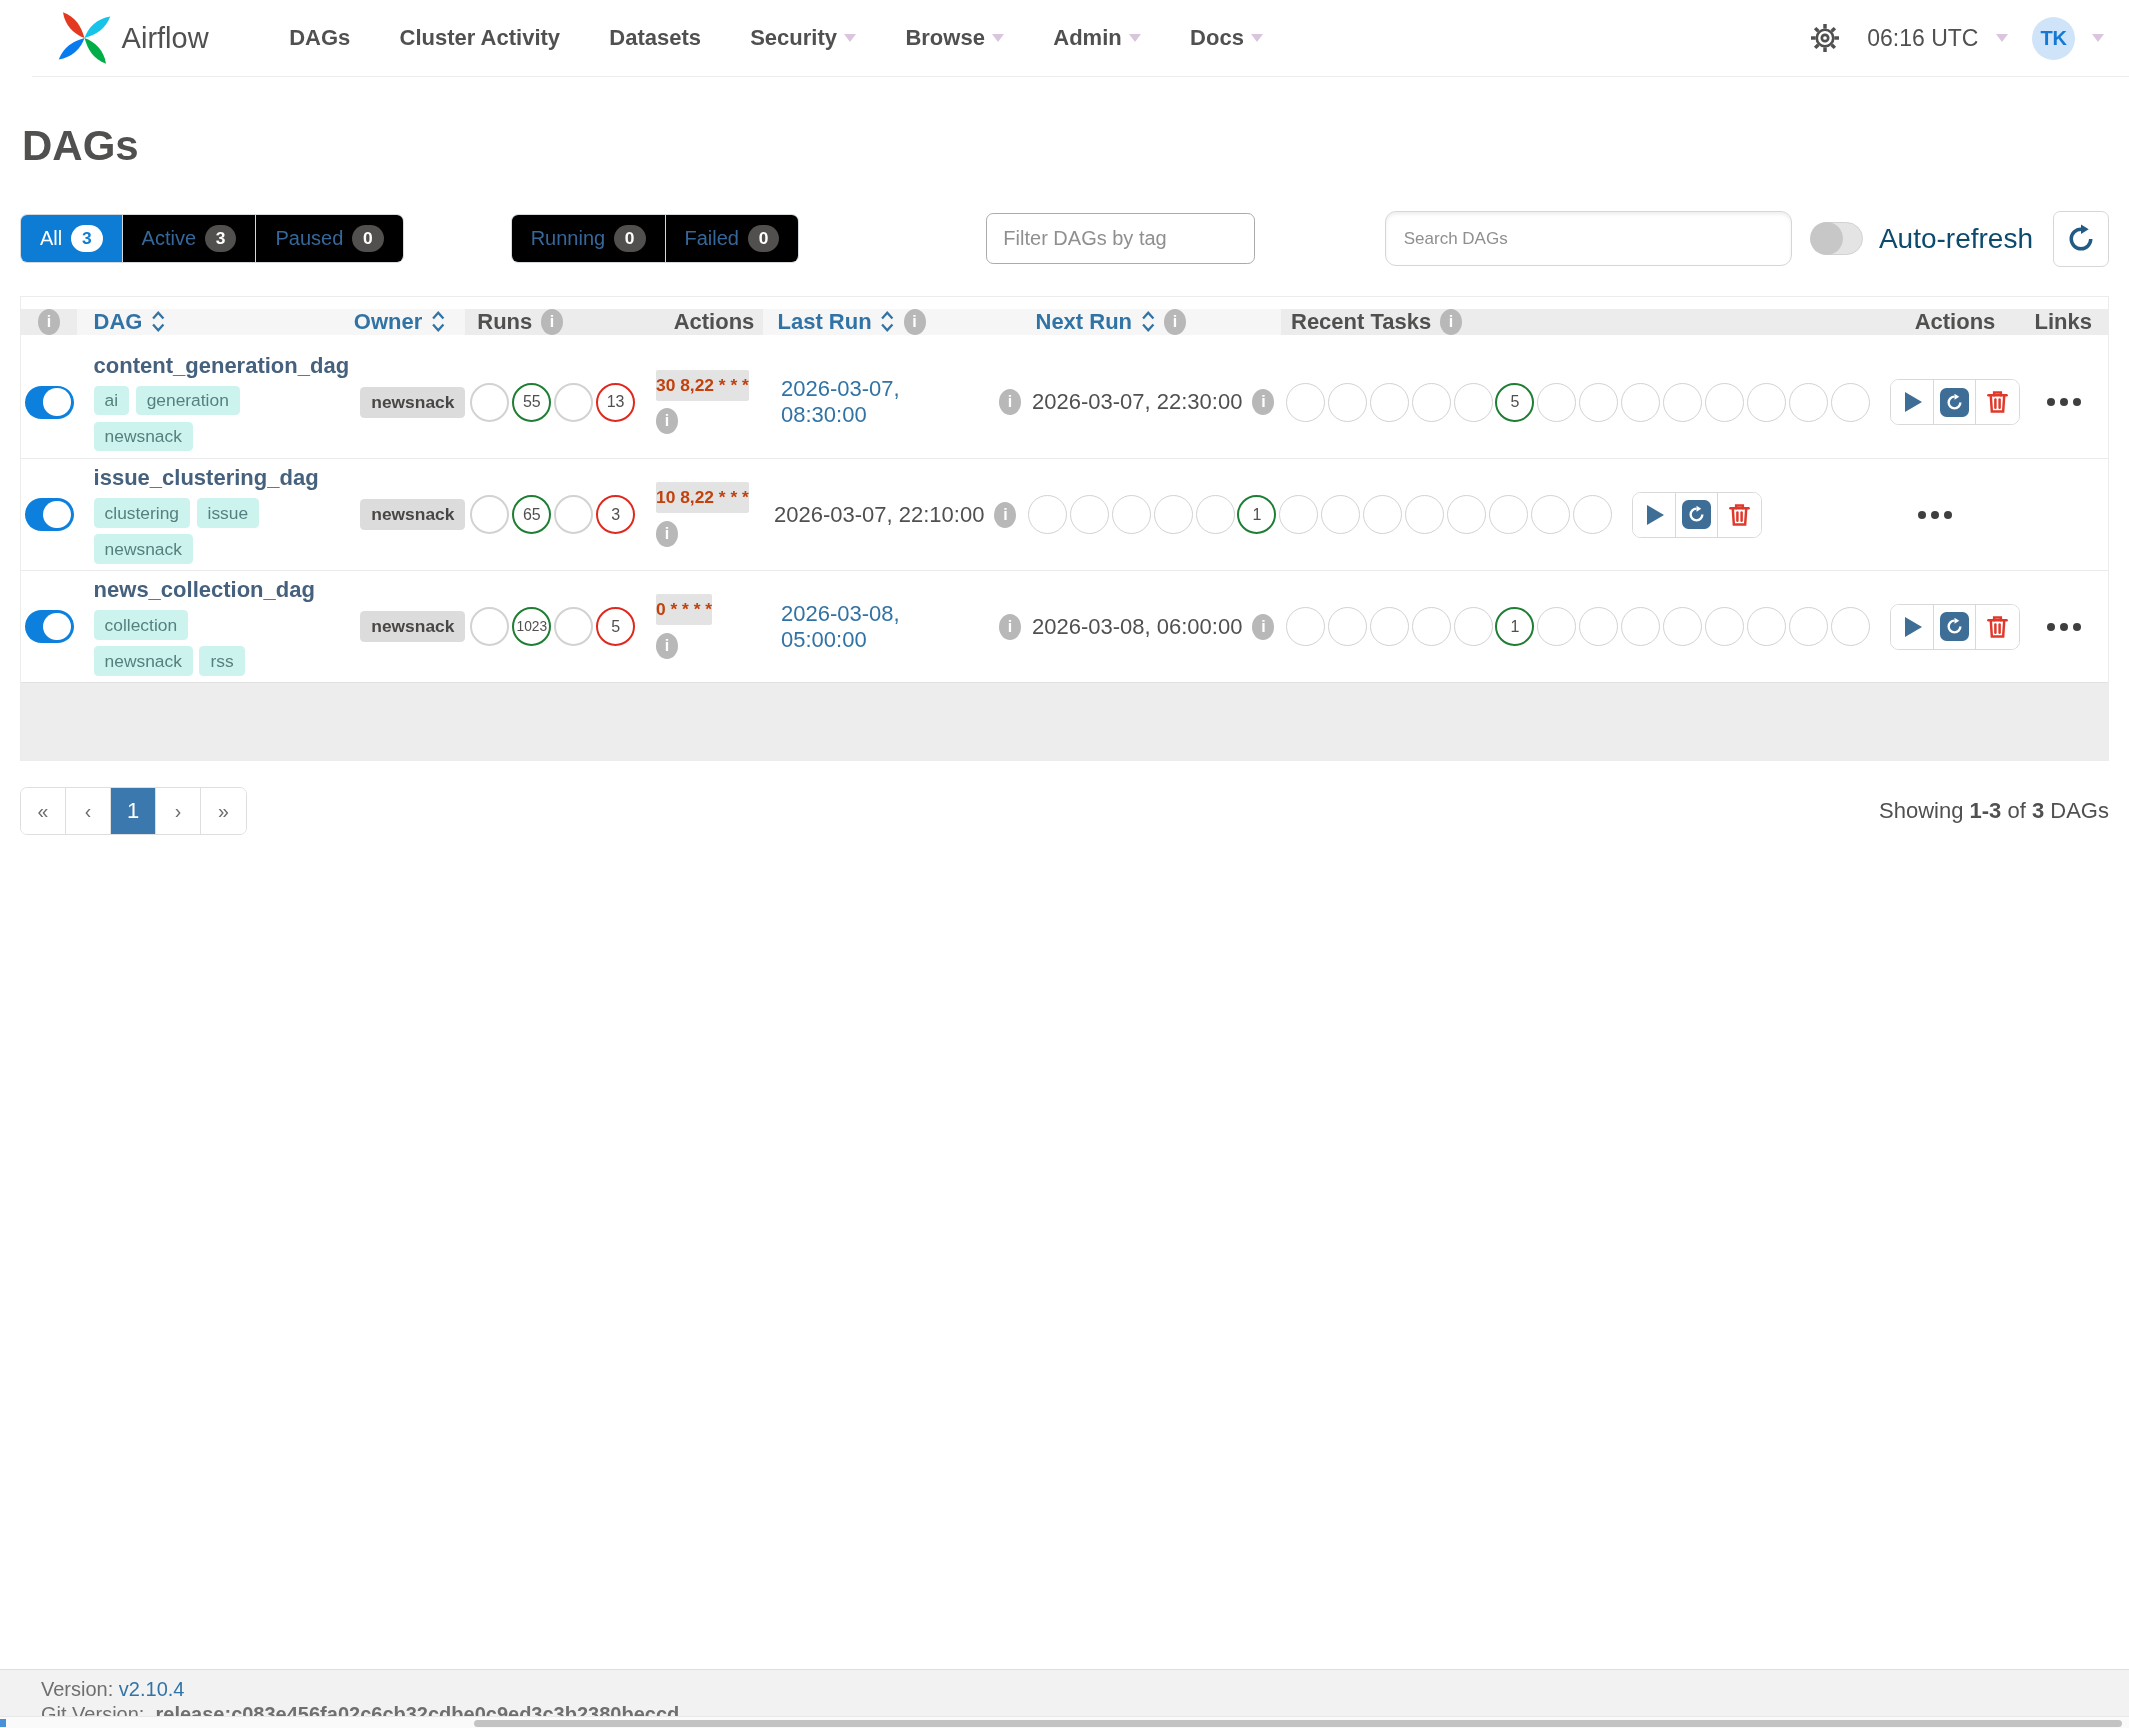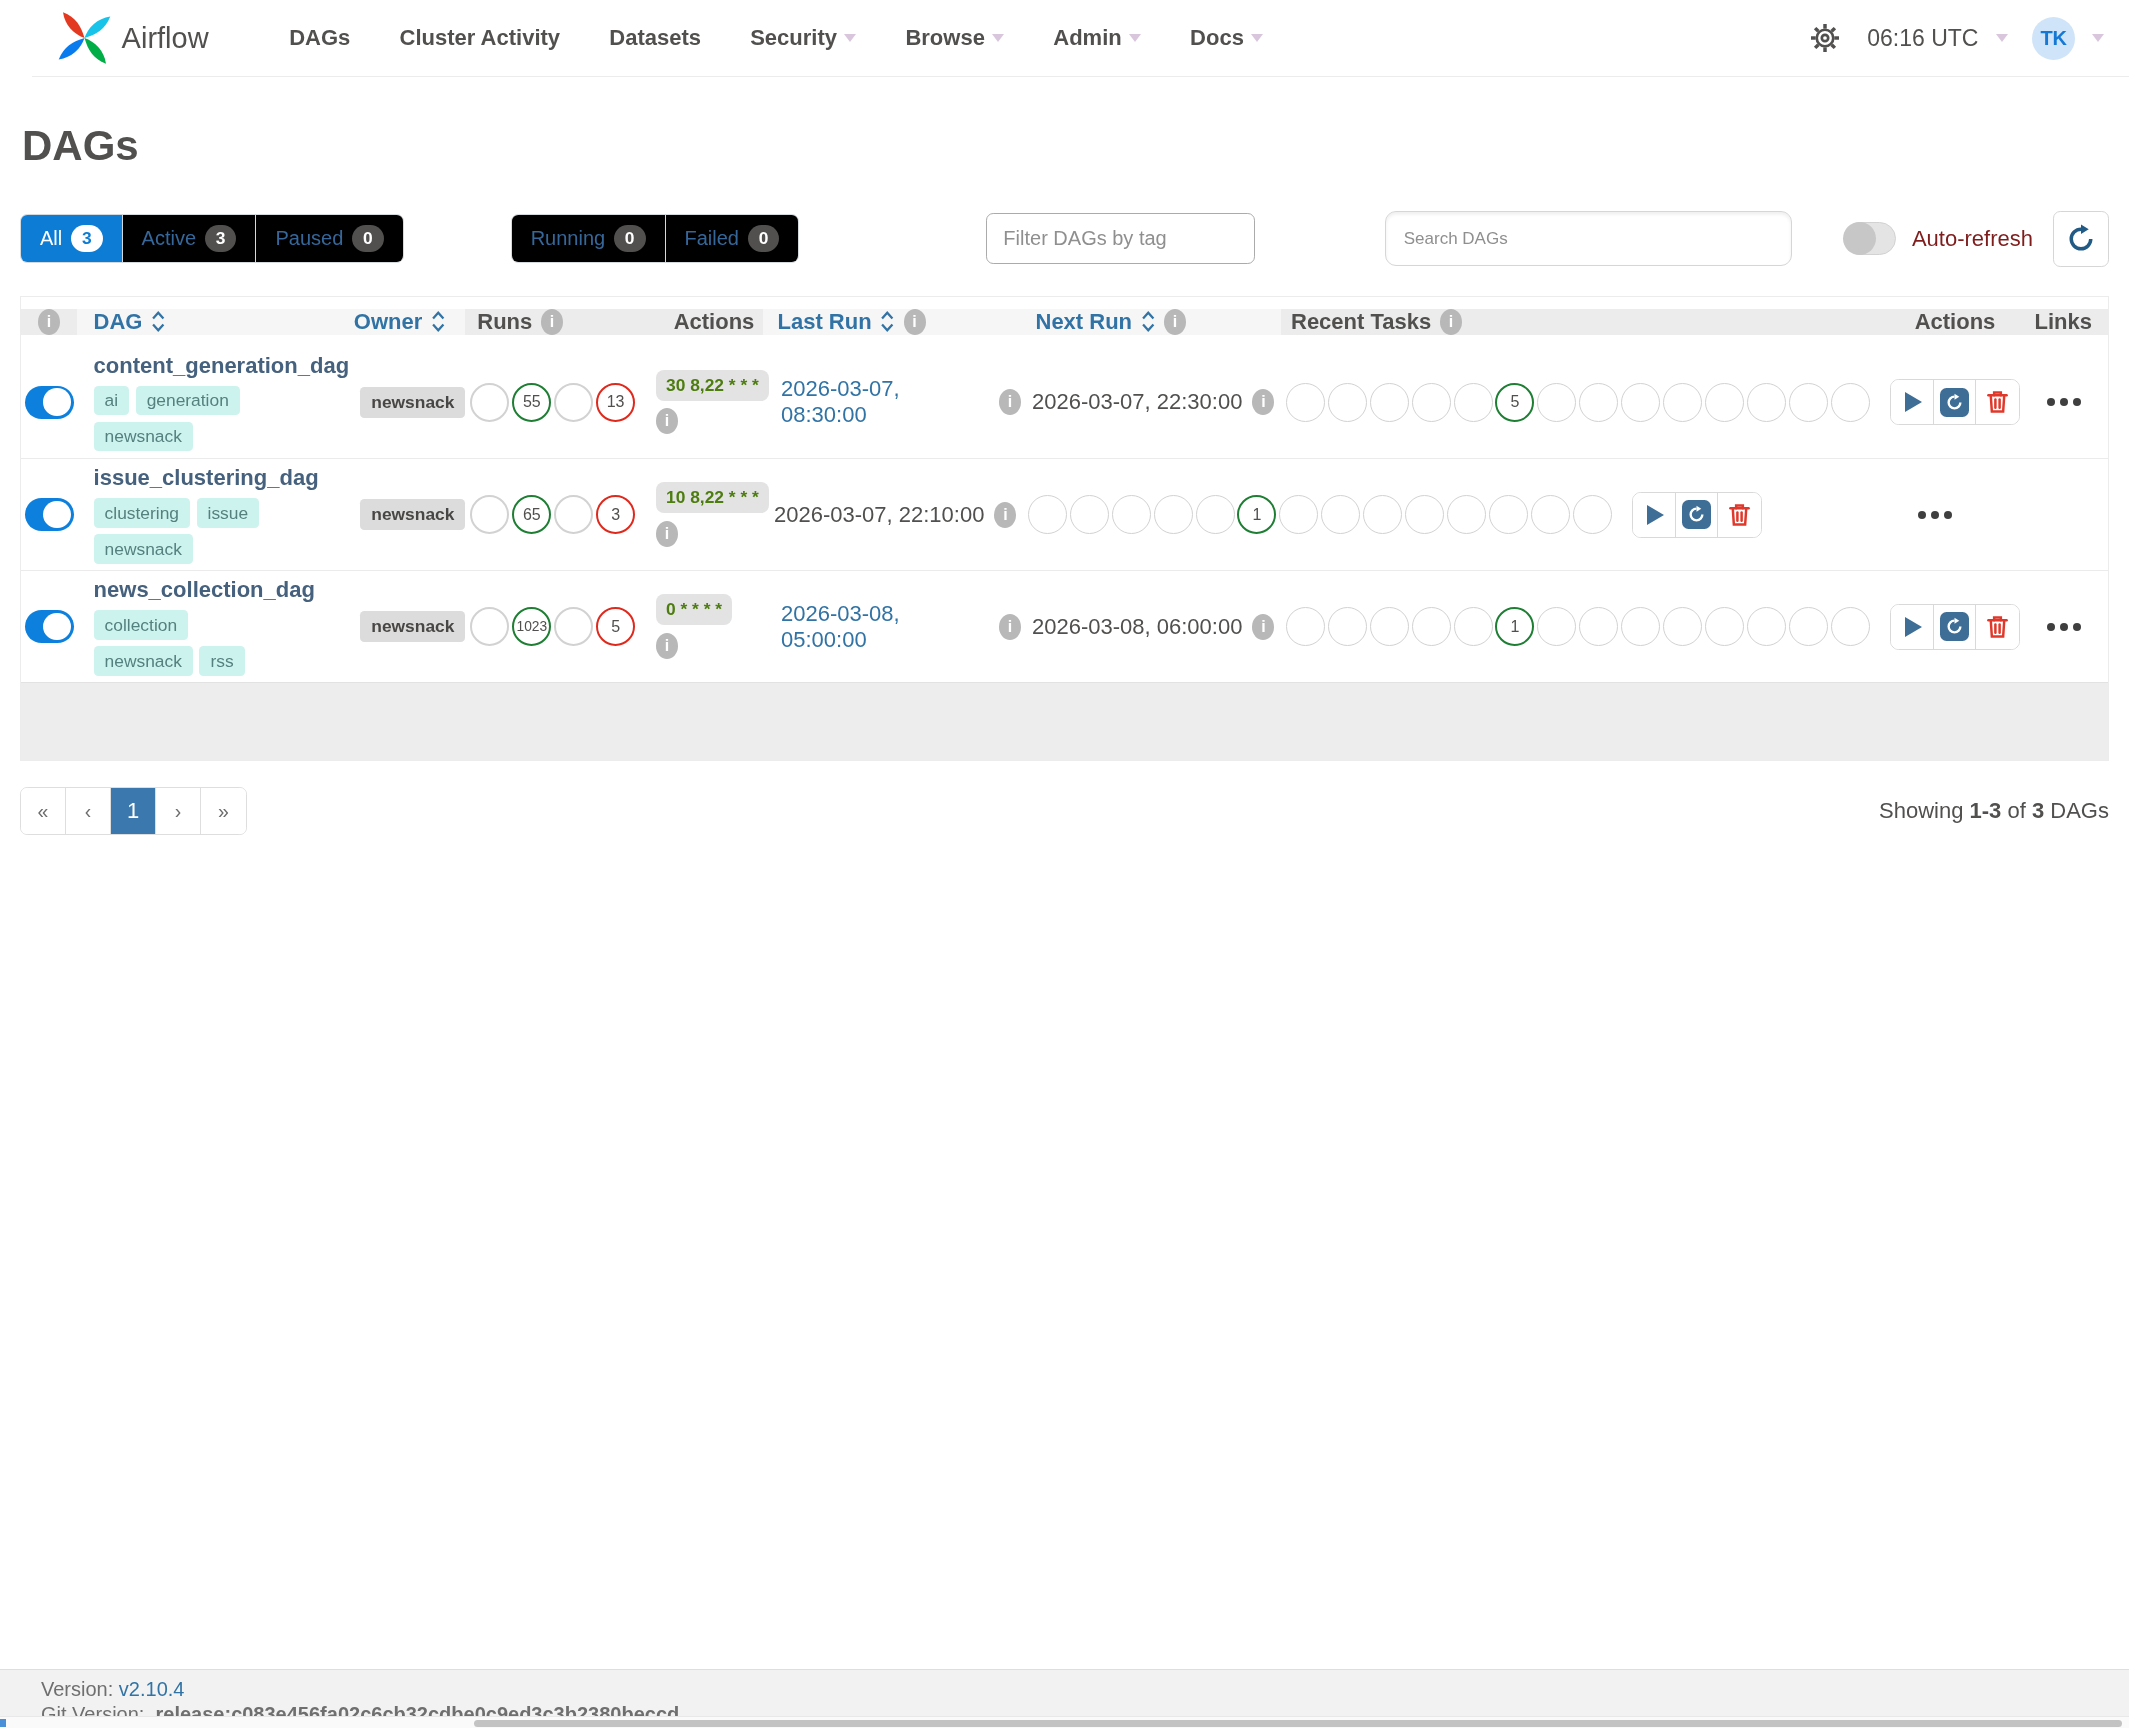--- a/index.html
+++ b/index.html
@@ -32,21 +32,21 @@
   .filter-btn .count-badge { background:#51504f; color:#fff; border-radius:723px; padding:2.9px 11px; font-size:17.4px; font-weight:bold; }
   .filter-btn.active { background:#0d7cd5; color:#fff; }
   .filter-btn.active .count-badge { background:#fff; color:#0d7cd5; }
   .grp-state { margin-left:107px; }
   .tag-filter-input { margin-left:187px; width:269px; height:51px; border:1.4px solid #ababab; border-radius:7.2px; font-size:20px; padding:0 16px; color:#51504f; font-family:inherit; }
   .search-input { margin-left:130px; width:407px; height:55px; border:1.4px solid #d6d6d6; border-radius:11px; font-size:17px; padding:0 17.4px; color:#51504f; box-shadow:inset 0 2.2px 3.6px rgba(0,0,0,0.07); font-family:inherit; }
   .tag-filter-input::placeholder, .search-input::placeholder { color:#8f8f8f; }
   .auto-refresh { margin-left:auto; display:flex; align-items:center; gap:1.4px; }
   .ar-toggle { width:52px; height:33px; border-radius:16.6px; background:#e4e4e4; border:1.4px solid #d2d2d2; position:relative; cursor:pointer; }
   .ar-toggle .knob { position:absolute; left:-1.4px; top:-1.4px; width:33px; height:33px; border-radius:50%; background:#c7c7c7; }
-  .ar-label { font-size:22px; color:#7f1d1d; margin-left:15px; }
+  .ar-label { font-size:28px; color:#0c4a6e; margin-left:15px; }
   .refresh-btn { margin-left:20px; width:56px; height:56px; border:1.4px solid #d6d6d6; border-radius:7.2px; background:#fff; display:flex; align-items:center; justify-content:center; cursor:pointer; }
 
   
   .dag-table { margin:30px 20px 0 20px; border:0.7px solid #ececec; }
   .thead { display:flex; height:49px; font-size:22px; font-weight:bold;align-items:center; }
   .hcell { display:flex; align-items:center; }
   .hd-dark { background:#ececec; }
   .hd-light { background:#f6f6f6; }
   .sortable { color:#3173a5; }
   .plainhd { color:#51504f; }
@@ -85,21 +85,21 @@
   .dag-name { font-size:22px; font-weight:bold; color:#45617d; text-decoration:none; cursor:pointer; }
   .tags { display:flex; flex-wrap:wrap; gap:6.5px; width:199px; }
   .tag { background:#cdf3ef; color:#54807d; font-size:17.4px; padding:4.3px 11px; border-radius:4.3px; cursor:pointer; }
   .owner-badge { background:#dcdcdc; color:#494745; font-size:17.4px; font-weight:bold; padding:5px 11px; border-radius:4.3px; margin-left:12.3px; }
   .b-runs { padding-left:7.2px;justify-content:flex-end; }
   .run-circle, .recent-circle { width:39px; height:39px; border-radius:50%; background:#fff; border:2.2px solid #d2d2d2; display:flex; align-items:center; justify-content:center; font-size:16px; color:#51504f; flex:none; cursor:pointer; }
   .run-circle { margin-right:2.9px; }
   .run-circle.success { border:2.9px solid #1e7e34; }
   .run-circle.failed { border:2.9px solid #e0291d; }
   .b-schedule { flex-direction:column; align-items:flex-start; justify-content:center; padding-left:18px; gap:7.2px; }
-  .schedule-badge { background:#e3e3e3; color:#4d7c0f; font-size:17.4px; font-weight:bold; padding:5px 10px; border-radius:8px; white-space:nowrap; }
+  .schedule-badge { background:#e3e3e3; color:#c2410c; font-size:17.4px; font-weight:bold; padding:5px 0; border-radius:2px; white-space:nowrap; }
   .b-lastrun { padding-left:18px; }
   .b-nextrun { padding-left:11px; }
   .run-date { font-size:22px; text-decoration:none; }
   .last-run-link { color:#3173a5; cursor:pointer; }
   .next-run-text { color:#51504f; }
   .b-lastrun .info-icon, .b-nextrun .info-icon { margin-left:10px; }
   .b-recent { padding-left:5px; }
   .recent-circle { margin-right:2.9px; border-width:1.4px; }
   .recent-circle.success { border:2.9px solid #1e7e34; }
   .action-group { display:flex; border:1.4px solid #d9d9d9; border-radius:8.7px; overflow:hidden; background:#fff; height:46px; margin-left:0; }

